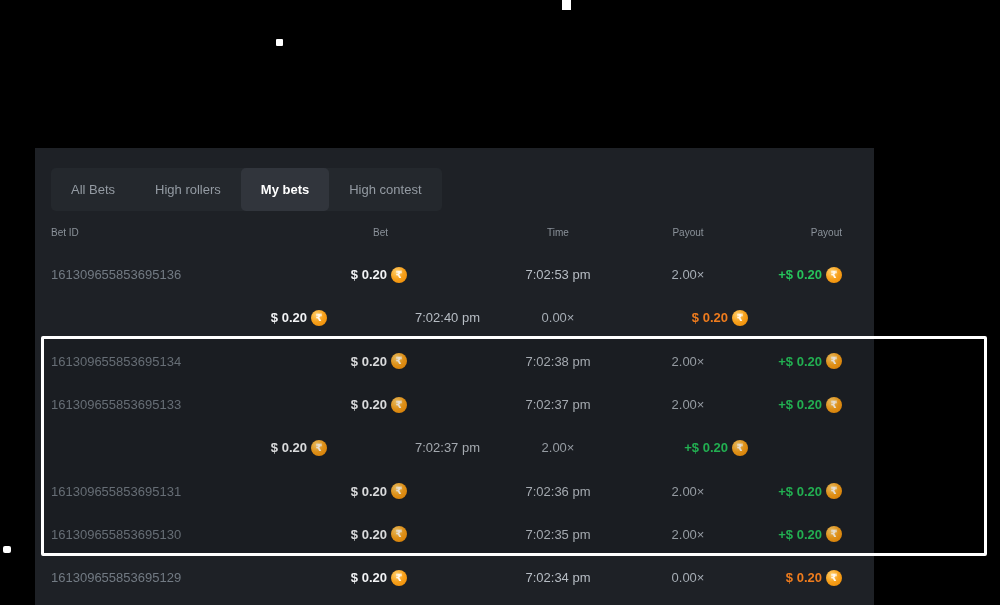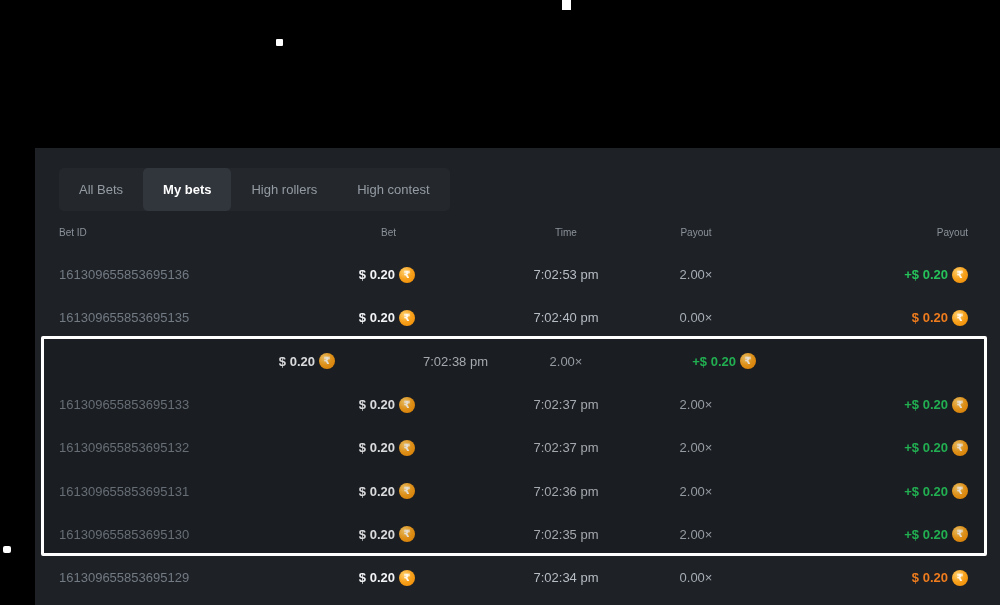--- a/index.html
+++ b/index.html
@@ -5,23 +5,23 @@
   html,body{margin:0;padding:0;}
   body{
     width:1000px;height:605px;background:#000;overflow:hidden;position:relative;
     font-family:"Liberation Sans","DejaVu Sans",sans-serif;
     -webkit-font-smoothing:antialiased;
   }
   .page{position:relative;width:1000px;height:605px;}
 
   
   .panel{
-    position:absolute;left:35px;top:148px;width:965px;height:457px;
+    position:absolute;left:35px;top:148px;width:839px;height:457px;
     background:#1e2126;box-sizing:border-box;
-    padding:20px 32px 0 24px;
+    padding:20px 32px 0 16px;
   }
 
   
   .tabs{
     display:inline-flex;height:43px;background:#24282d;border-radius:5px;
     align-items:stretch;overflow:hidden;
   }
   .tab{
     appearance:none;border:0;background:transparent;cursor:pointer;
     padding:0 20px;display:flex;align-items:center;
@@ -83,26 +83,26 @@
 <div class="page">
 
   <section class="panel">
 
     <nav class="tabs">
 
         <button class="tab inactive">
           <span>All Bets</span>
         </button>
 
+        <button class="tab inactive">
+          <span>High rollers</span>
+        </button>
+
         <button class="tab active">
           <span>My bets</span>
-        </button>
-
-        <button class="tab inactive">
-          <span>High rollers</span>
         </button>
 
         <button class="tab inactive">
           <span>High contest</span>
         </button>
       </nav>
 
     <div class="thead">
       <div class="th c-betid">Bet ID</div>
       <div class="th c-bet">Bet</div>
@@ -123,35 +123,35 @@
           <div class="td c-spacer"></div>
           <div class="td c-time">7:02:53 pm</div>
           <div class="td c-payout">2.00×</div>
           <div class="td c-profit win">
             <span class="val">+$ 0.20</span>
             <span class="coin">₹</span>
           </div>
         </div>
 
         <div class="row">
-          <div class="td c-betid">161309655853695135</div>
           <div class="td c-bet">
             <span class="val">$ 0.20</span>
             <span class="coin">₹</span>
           </div>
           <div class="td c-spacer"></div>
           <div class="td c-time">7:02:40 pm</div>
           <div class="td c-payout">0.00×</div>
           <div class="td c-profit loss">
             <span class="val">$ 0.20</span>
             <span class="coin">₹</span>
           </div>
         </div>
 
         <div class="row">
+          <div class="td c-betid">161309655853695134</div>
           <div class="td c-bet">
             <span class="val">$ 0.20</span>
             <span class="coin">₹</span>
           </div>
           <div class="td c-spacer"></div>
           <div class="td c-time">7:02:38 pm</div>
           <div class="td c-payout">2.00×</div>
           <div class="td c-profit win">
             <span class="val">+$ 0.20</span>
             <span class="coin">₹</span>
@@ -167,21 +167,20 @@
           <div class="td c-spacer"></div>
           <div class="td c-time">7:02:37 pm</div>
           <div class="td c-payout">2.00×</div>
           <div class="td c-profit win">
             <span class="val">+$ 0.20</span>
             <span class="coin">₹</span>
           </div>
         </div>
 
         <div class="row">
-          <div class="td c-betid">161309655853695132</div>
           <div class="td c-bet">
             <span class="val">$ 0.20</span>
             <span class="coin">₹</span>
           </div>
           <div class="td c-spacer"></div>
           <div class="td c-time">7:02:37 pm</div>
           <div class="td c-payout">2.00×</div>
           <div class="td c-profit win">
             <span class="val">+$ 0.20</span>
             <span class="coin">₹</span>

